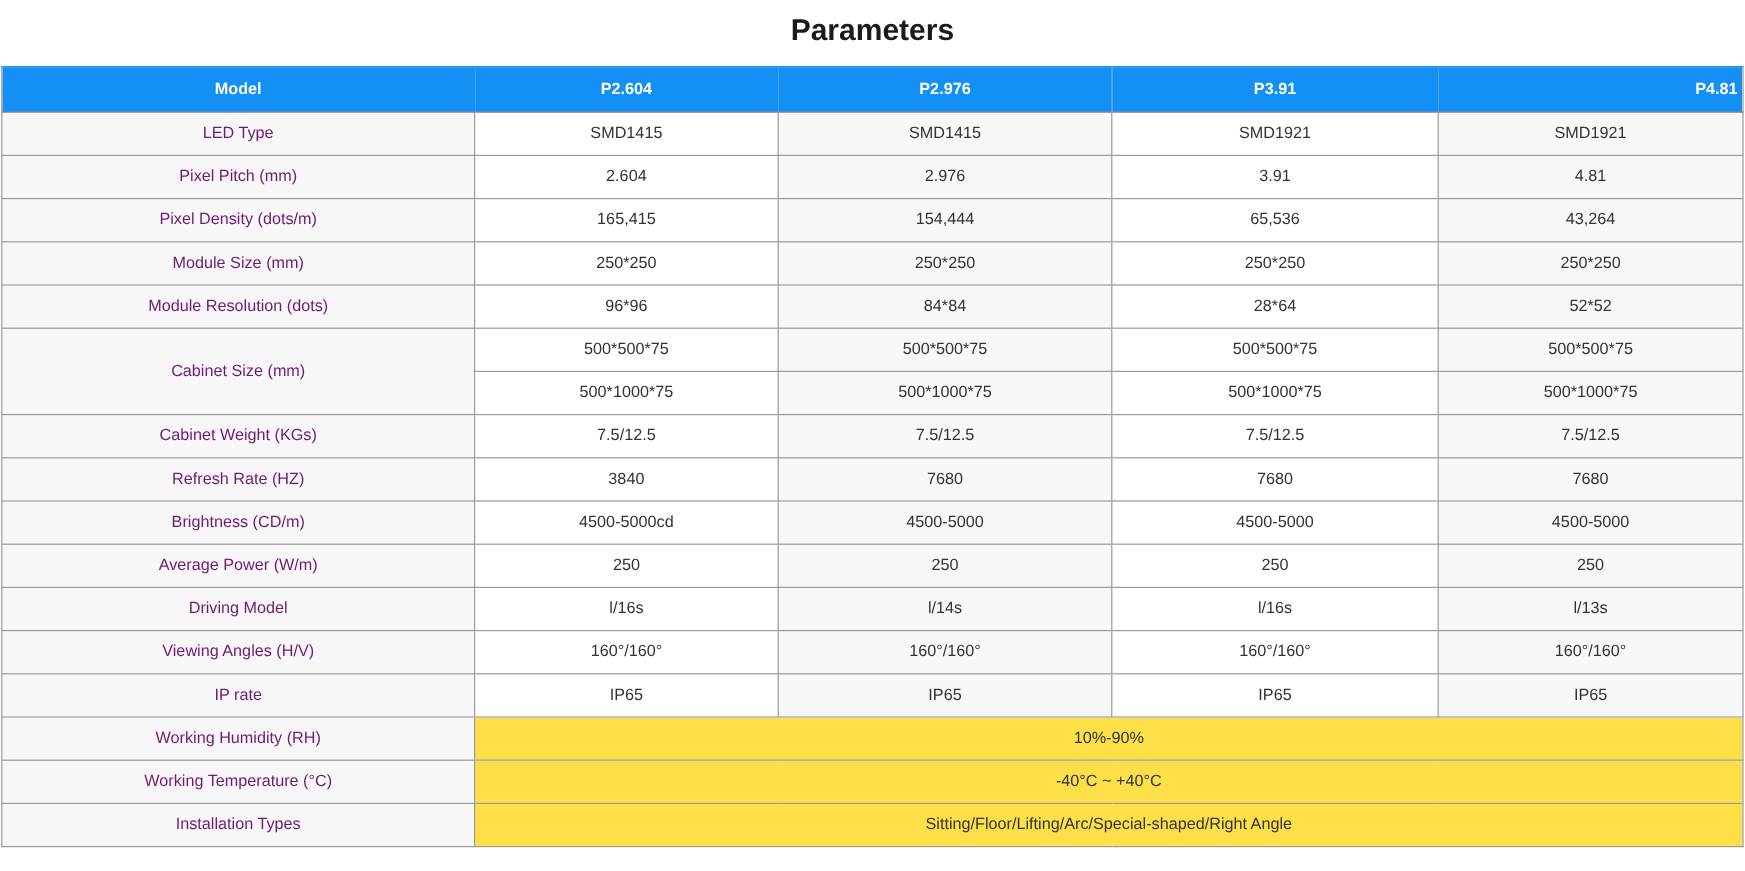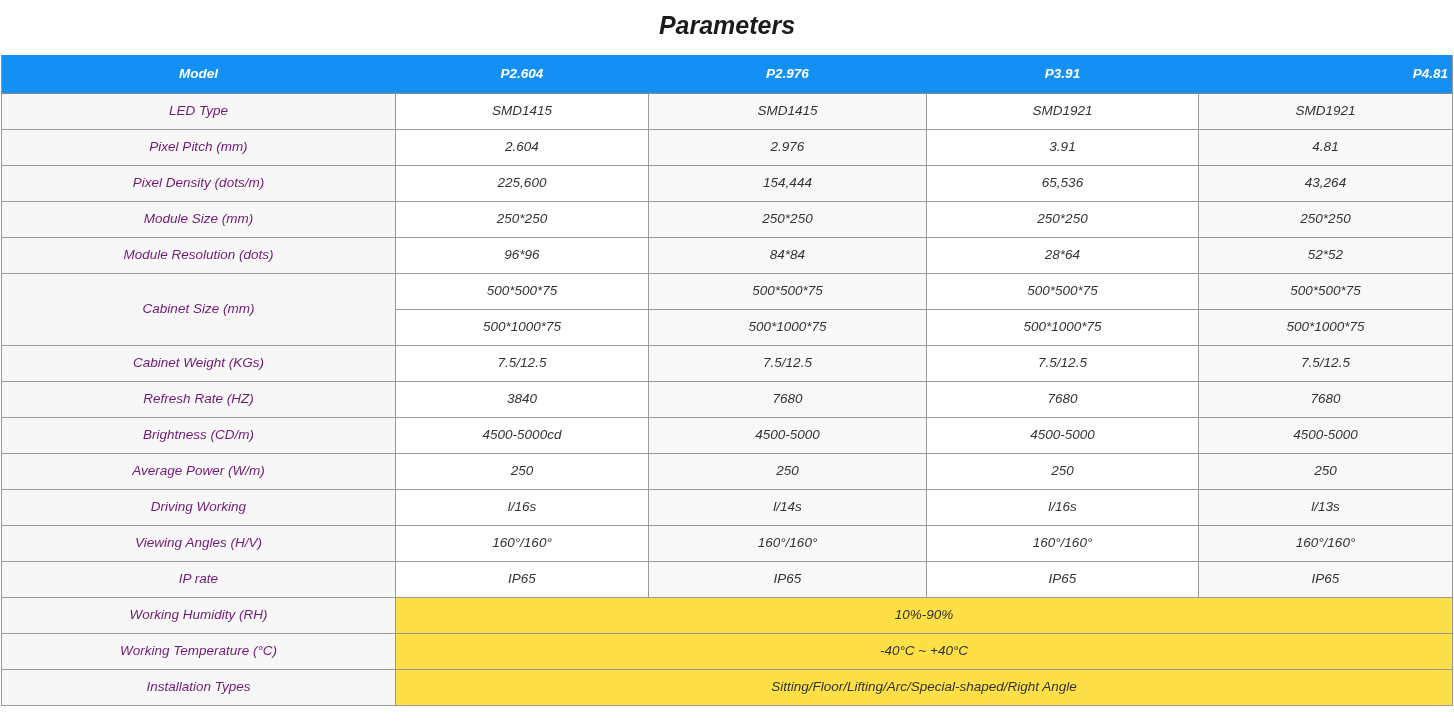--- a/index.html
+++ b/index.html
@@ -13,21 +13,20 @@
     height: 726px;
     font-family: "Liberation Sans", sans-serif;
     color: #333333;
     overflow: hidden;
   }
   .page {
     width: 1454px;
     height: 726px;
     position: relative;
     box-sizing: border-box;
-    font-style: italic;
   }
   .title-bar {
     height: 55px;
     display: flex;
     align-items: center;
     justify-content: center;
     background: #ffffff;
   }
   .title {
     font-size: 25px;
@@ -128,21 +127,21 @@
         </tr>
         <tr>
           <td class="label">Pixel Pitch (mm)</td>
           <td class="val-a">2.604</td>
           <td class="val-b">2.976</td>
           <td class="val-a">3.91</td>
           <td class="val-b">4.81</td>
         </tr>
         <tr>
           <td class="label">Pixel Density (dots/m)</td>
-          <td class="val-a">225,600</td>
+          <td class="val-a">165,415</td>
           <td class="val-b">154,444</td>
           <td class="val-a">65,536</td>
           <td class="val-b">43,264</td>
         </tr>
         <tr>
           <td class="label">Module Size (mm)</td>
           <td class="val-a">250*250</td>
           <td class="val-b">250*250</td>
           <td class="val-a">250*250</td>
           <td class="val-b">250*250</td>
@@ -189,21 +188,21 @@
           <td class="val-b">4500-5000</td>
         </tr>
         <tr>
           <td class="label">Average Power (W/m)</td>
           <td class="val-a">250</td>
           <td class="val-b">250</td>
           <td class="val-a">250</td>
           <td class="val-b">250</td>
         </tr>
         <tr>
-          <td class="label">Driving Working</td>
+          <td class="label">Driving Model</td>
           <td class="val-a">l/16s</td>
           <td class="val-b">l/14s</td>
           <td class="val-a">l/16s</td>
           <td class="val-b">l/13s</td>
         </tr>
         <tr>
           <td class="label">Viewing Angles (H/V)</td>
           <td class="val-a">160°/160°</td>
           <td class="val-b">160°/160°</td>
           <td class="val-a">160°/160°</td>

